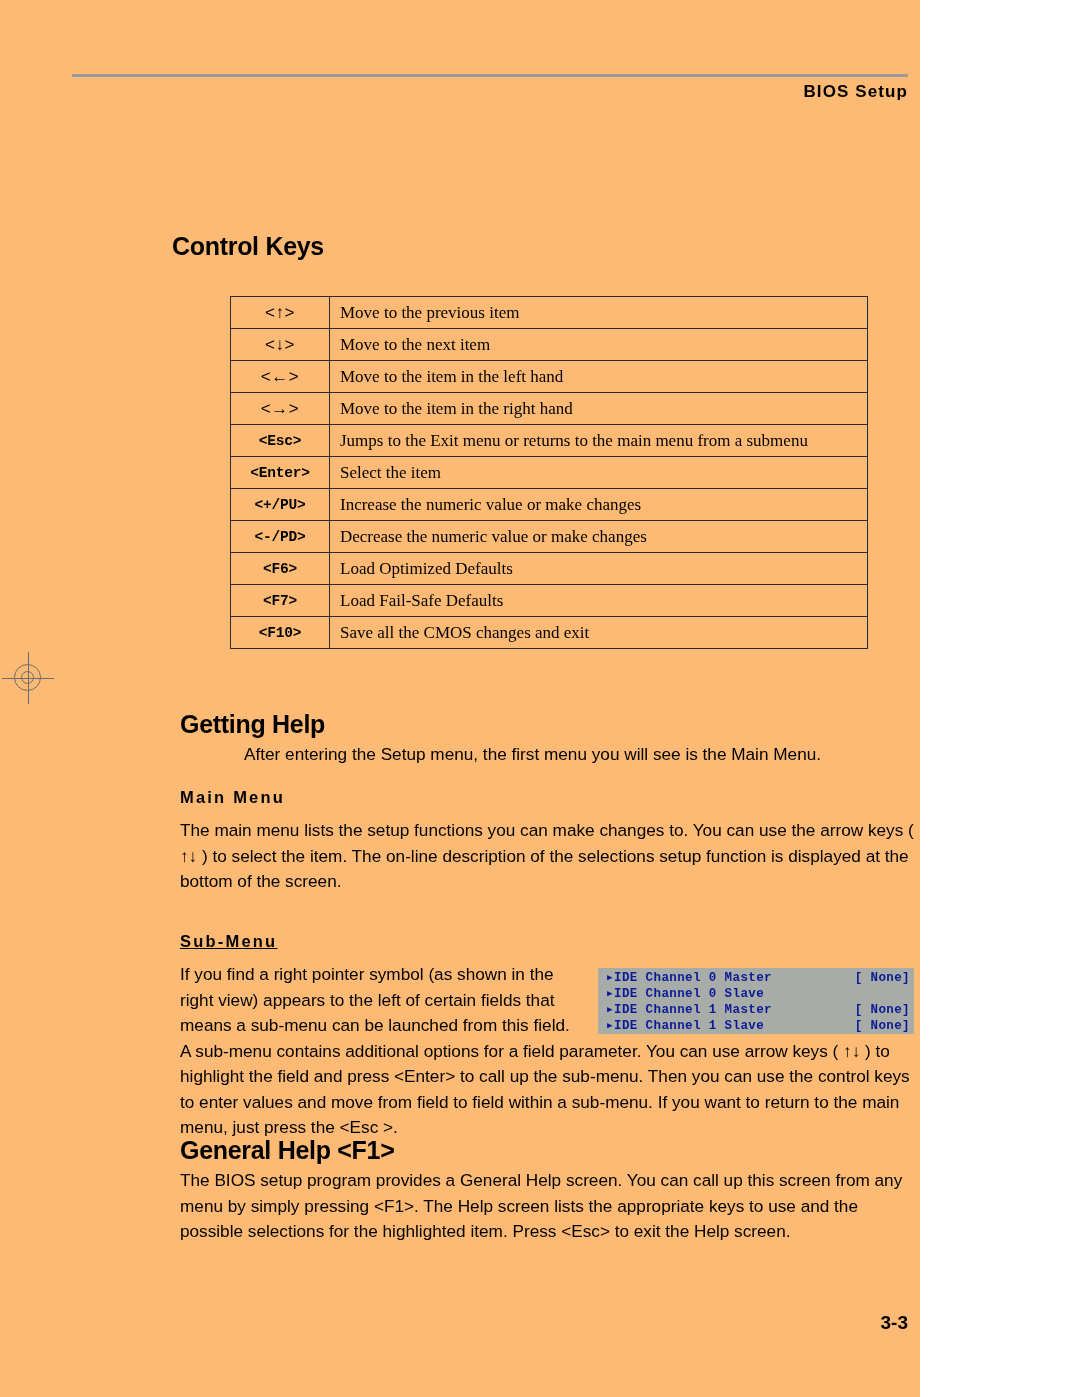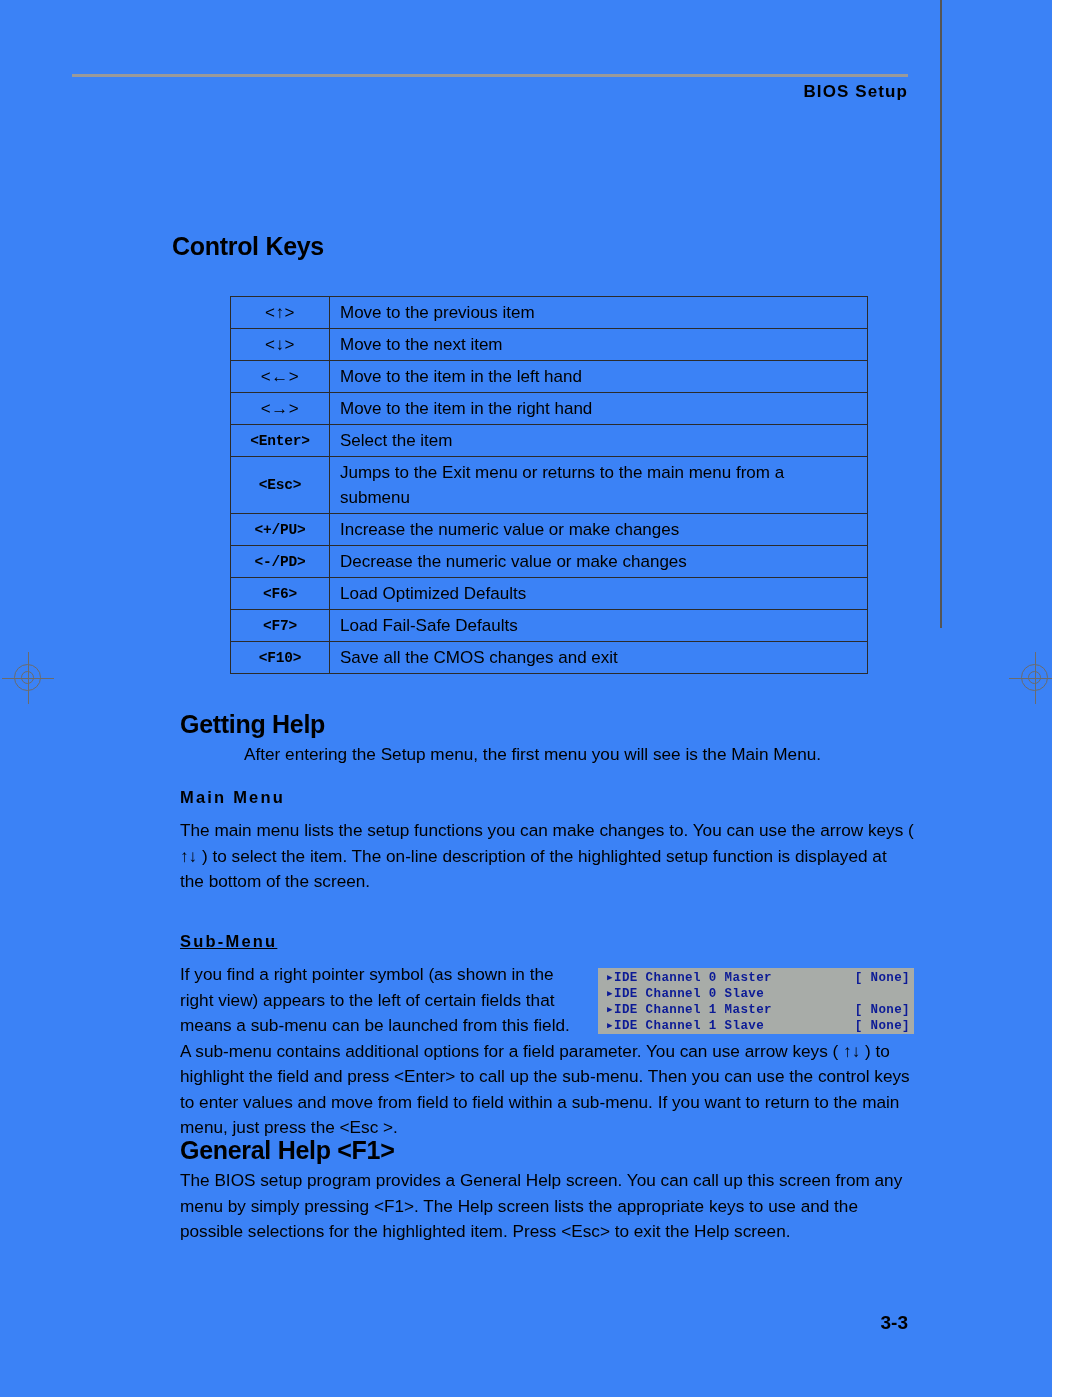--- a/index.html
+++ b/index.html
@@ -6,24 +6,24 @@
     margin: 0;
     padding: 0;
     background: #ffffff;
   }
   body {
     font-family: "Liberation Sans", sans-serif;
     color: #000000;
   }
   #page {
     position: relative;
-    width: 1052px;
+    width: 920px;
     height: 1397px;
     overflow: hidden;
-    background: #3b82f6;
+    background: #fdba74;
   }
 
   
   .reg-mark {
     position: absolute;
     width: 56px;
     height: 56px;
   }
   .reg-mark .ring-outer,
   .reg-mark .ring-inner {
@@ -123,20 +123,21 @@
   #keys-table td.key-cell.arrow-key {
     font-family: "Liberation Sans", sans-serif;
     font-weight: normal;
     font-size: 17px;
     letter-spacing: 0.5px;
   }
   #keys-table td.desc-cell {
     padding: 3px 16px 3px 10px;
     font-size: 17px;
     line-height: 25px;
+    font-family: Liberation Serif, serif;
   }
 
   
   #control-keys-heading { position: absolute; left: 172px; top: 232px; }
   #getting-help-heading { position: absolute; left: 180px; top: 710px; }
   #getting-help-intro   { position: absolute; left: 196px; top: 742px; width: 732px; margin-left: 48px; }
   #main-menu-heading    { position: absolute; left: 180px; top: 788px; }
   #main-menu-text       { position: absolute; left: 180px; top: 818px; width: 734px; }
   #sub-menu-heading     { position: absolute; left: 180px; top: 932px; text-decoration: underline; }
   #sub-menu-text        { position: absolute; left: 180px; top: 962px; width: 734px; }
@@ -233,28 +234,28 @@
       </tr>
       <tr>
         <td class="key-cell arrow-key">&lt;←&gt;</td>
         <td class="desc-cell">Move to the item in the left hand</td>
       </tr>
       <tr>
         <td class="key-cell arrow-key">&lt;→&gt;</td>
         <td class="desc-cell">Move to the item in the right hand</td>
       </tr>
       <tr>
+        <td class="key-cell">&lt;Esc&gt;</td>
+        <td class="desc-cell">Jumps to the Exit menu or returns to the main menu from a submenu</td>
+      </tr>
+      <tr>
         <td class="key-cell">&lt;Enter&gt;</td>
         <td class="desc-cell">Select the item</td>
       </tr>
       <tr>
-        <td class="key-cell">&lt;Esc&gt;</td>
-        <td class="desc-cell">Jumps to the Exit menu or returns to the main menu from a submenu</td>
-      </tr>
-      <tr>
         <td class="key-cell">&lt;+/PU&gt;</td>
         <td class="desc-cell">Increase the numeric value or make changes</td>
       </tr>
       <tr>
         <td class="key-cell">&lt;-/PD&gt;</td>
         <td class="desc-cell">Decrease the numeric value or make changes</td>
       </tr>
       <tr>
         <td class="key-cell">&lt;F6&gt;</td>
         <td class="desc-cell">Load Optimized Defaults</td>
@@ -269,21 +270,21 @@
       </tr>
     </tbody>
   </table>
 
   <h2 id="getting-help-heading" class="section-title">Getting Help</h2>
 
   <p id="getting-help-intro" class="body-text">After entering the Setup menu, the first menu you will see is the Main Menu.</p>
 
   <h3 id="main-menu-heading" class="sub-title">Main Menu</h3>
 
-  <p id="main-menu-text" class="body-text">The main menu lists the setup functions you can make changes to. You can use the arrow keys ( ↑↓ ) to select the item. The on-line description of the highlighted setup function is displayed at the bottom of the screen.</p>
+  <p id="main-menu-text" class="body-text">The main menu lists the setup functions you can make changes to. You can use the arrow keys ( ↑↓ ) to select the item. The on-line description of the selections setup function is displayed at the bottom of the screen.</p>
 
   <h3 id="sub-menu-heading" class="sub-title">Sub-Menu</h3>
 
   <div id="sub-menu-text">
     <div id="bios-panel">
       <div class="bios-row">
         <span class="bios-arrow">▶</span>
         <span class="bios-row-inner">
           <span class="bios-label">IDE Channel 0 Master</span>
           <span class="bios-value">[ None]</span>

